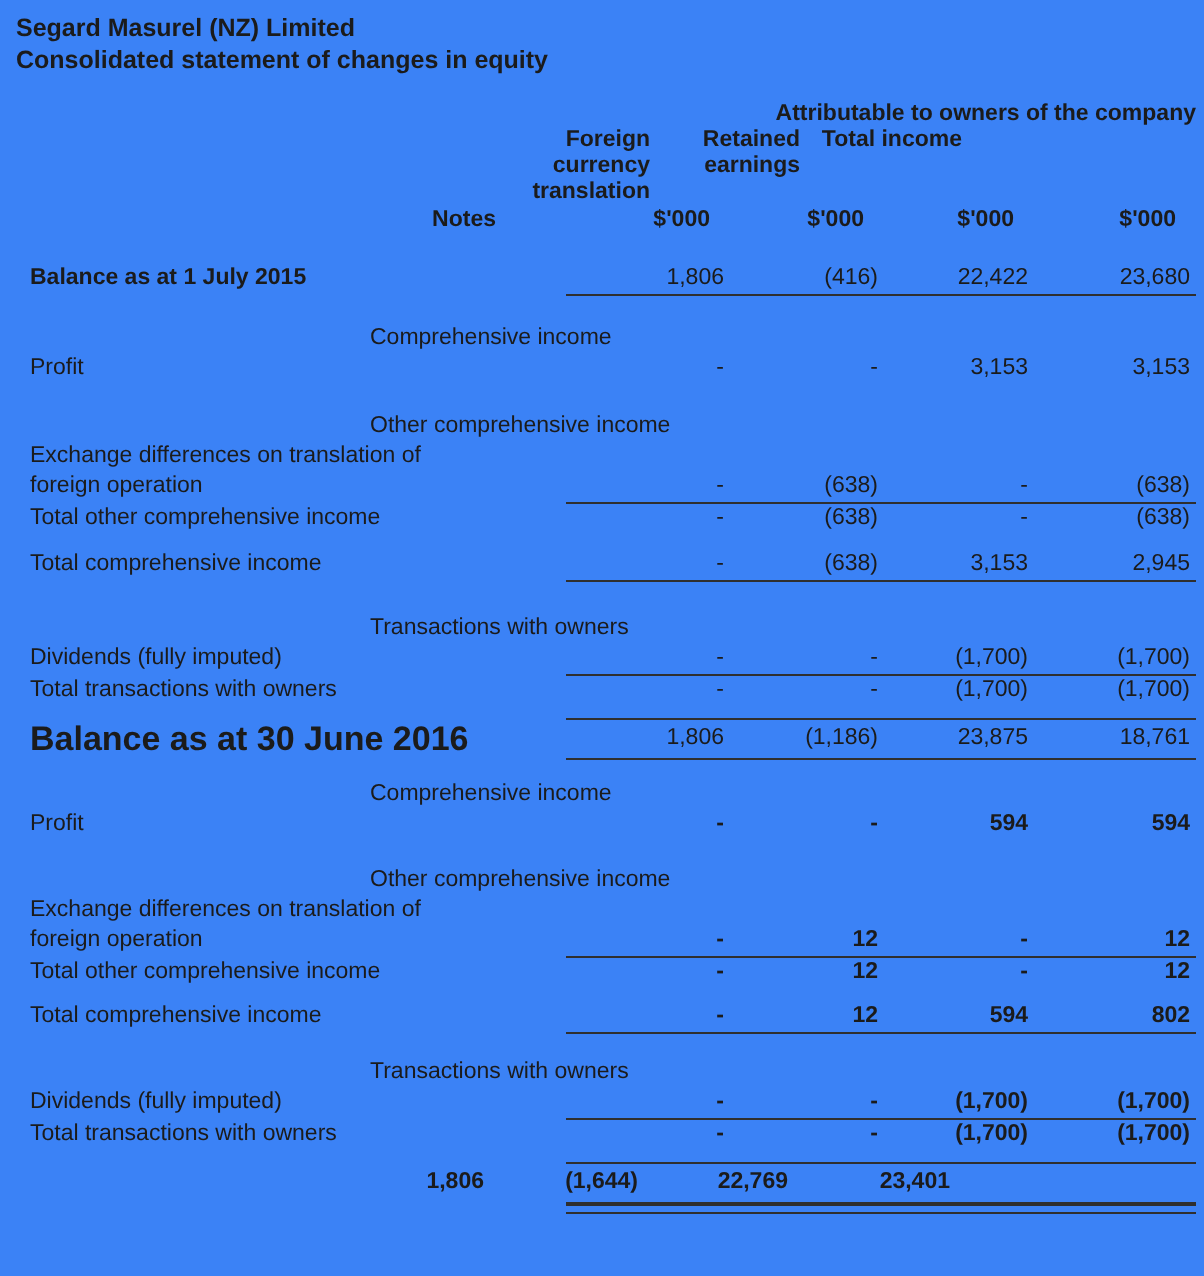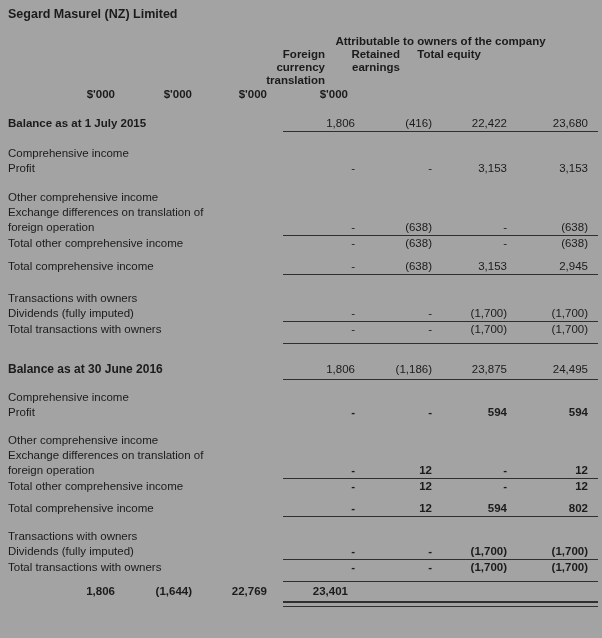--- a/index.html
+++ b/index.html
@@ -1,64 +1,66 @@
 <!DOCTYPE html>
 <html><head>
 <meta charset="utf-8">
 <style>
   html,body{margin:0;padding:0;background:#e8e8e8;}
   .page{
-    width:602px;height:638px;background:#a3a3a3;box-sizing:border-box;
+    width:602px;height:638px;background:#3b82f6;box-sizing:border-box;
     font-family:"Liberation Sans","DejaVu Sans",sans-serif;
     font-size:11.5px;color:#1b1b1b;position:relative;
     padding:6px 0 0 8px;overflow:hidden;
   }
   .b{font-weight:bold;}
   .doc-header div{font-size:12.5px;line-height:16px;}
   .gap{height:12px;}
-  .group-row{margin-left:275px;width:315px;text-align:center;line-height:14px;}
+  .group-row{margin-left:275px;width:315px;text-align:right;line-height:14px;}
   .hdr-row{display:flex;align-items:flex-start;}
   .units-row{display:flex;align-items:flex-end;height:15px;line-height:15px;margin-top:0px;}
   .units-gap{height:14px;}
   .lbl{width:240px;white-space:pre-line;}
   .c{text-align:right;}
   .c1{width:107px;}.c2{width:77px;}.c3{width:75px;}.c4{width:81px;}
   .hdr-row .c{white-space:pre-line;line-height:13px;}
-  .trow{display:flex;align-items:flex-end;line-height:15px;min-height:15px;}
+  .trow{display:flex;align-items:flex-end;line-height:15px;min-height:15px;justify-content:center;}
   .trow.bal{padding:2px 0;}
-  .trow.bal .lbl{font-size:12px;margin-top:16px;}
+  .trow.bal .lbl{font-size:17px;}
   .rule{margin-left:275px;width:315px;height:0;border-top:1.6px solid #2f2f2f;}
   .rule.double{height:3px;border-top:2px solid #2f2f2f;border-bottom:1px solid #2f2f2f;}
 </style>
 </head>
 <body>
 
 <div class="page">
 
   <div class="doc-header">
     <div class="b">Segard Masurel (NZ) Limited</div>
+    <div class="b">Consolidated statement of changes in equity</div>
   </div>
 
   <div class="gap"></div>
 
   <div class="table">
 
     <div class="group-row b">Attributable to owners of the company</div>
 
     <div class="hdr-row">
       <div class="lbl"></div>
       <div class="c c2 b">Foreign
 currency
 translation</div>
       <div class="c c3 b">Retained
 earnings</div>
-      <div class="c c4 b">Total equity</div>
+      <div class="c c4 b">Total income</div>
     </div>
 
     <div class="units-row">
+      <div class="lbl b c">Notes</div>
       <div class="c c1 b">$'000</div>
       <div class="c c2 b">$'000</div>
       <div class="c c3 b">$'000</div>
       <div class="c c4 b">$'000</div>
     </div>
 
     <div class="units-gap"></div>
 
     <div id="rows">
         <div class="trow">
@@ -128,21 +130,21 @@
           <div class="c c3">(1,700)</div>
           <div class="c c4">(1,700)</div>
         </div>
         <div style="height: 6px;"></div>
         <div class="rule"></div>
         <div class="trow bal">
           <div class="lbl b">Balance as at 30 June 2016</div>
           <div class="c c1">1,806</div>
           <div class="c c2">(1,186)</div>
           <div class="c c3">23,875</div>
-          <div class="c c4">24,495</div>
+          <div class="c c4">18,761</div>
         </div>
         <div class="rule"></div>
         <div style="height: 10px;"></div>
         <div class="trow">
           <div class="lbl">Comprehensive income</div>
         </div>
         <div class="trow">
           <div class="lbl">Profit</div>
           <div class="c c1 b">-</div>
           <div class="c c2 b">-</div>

